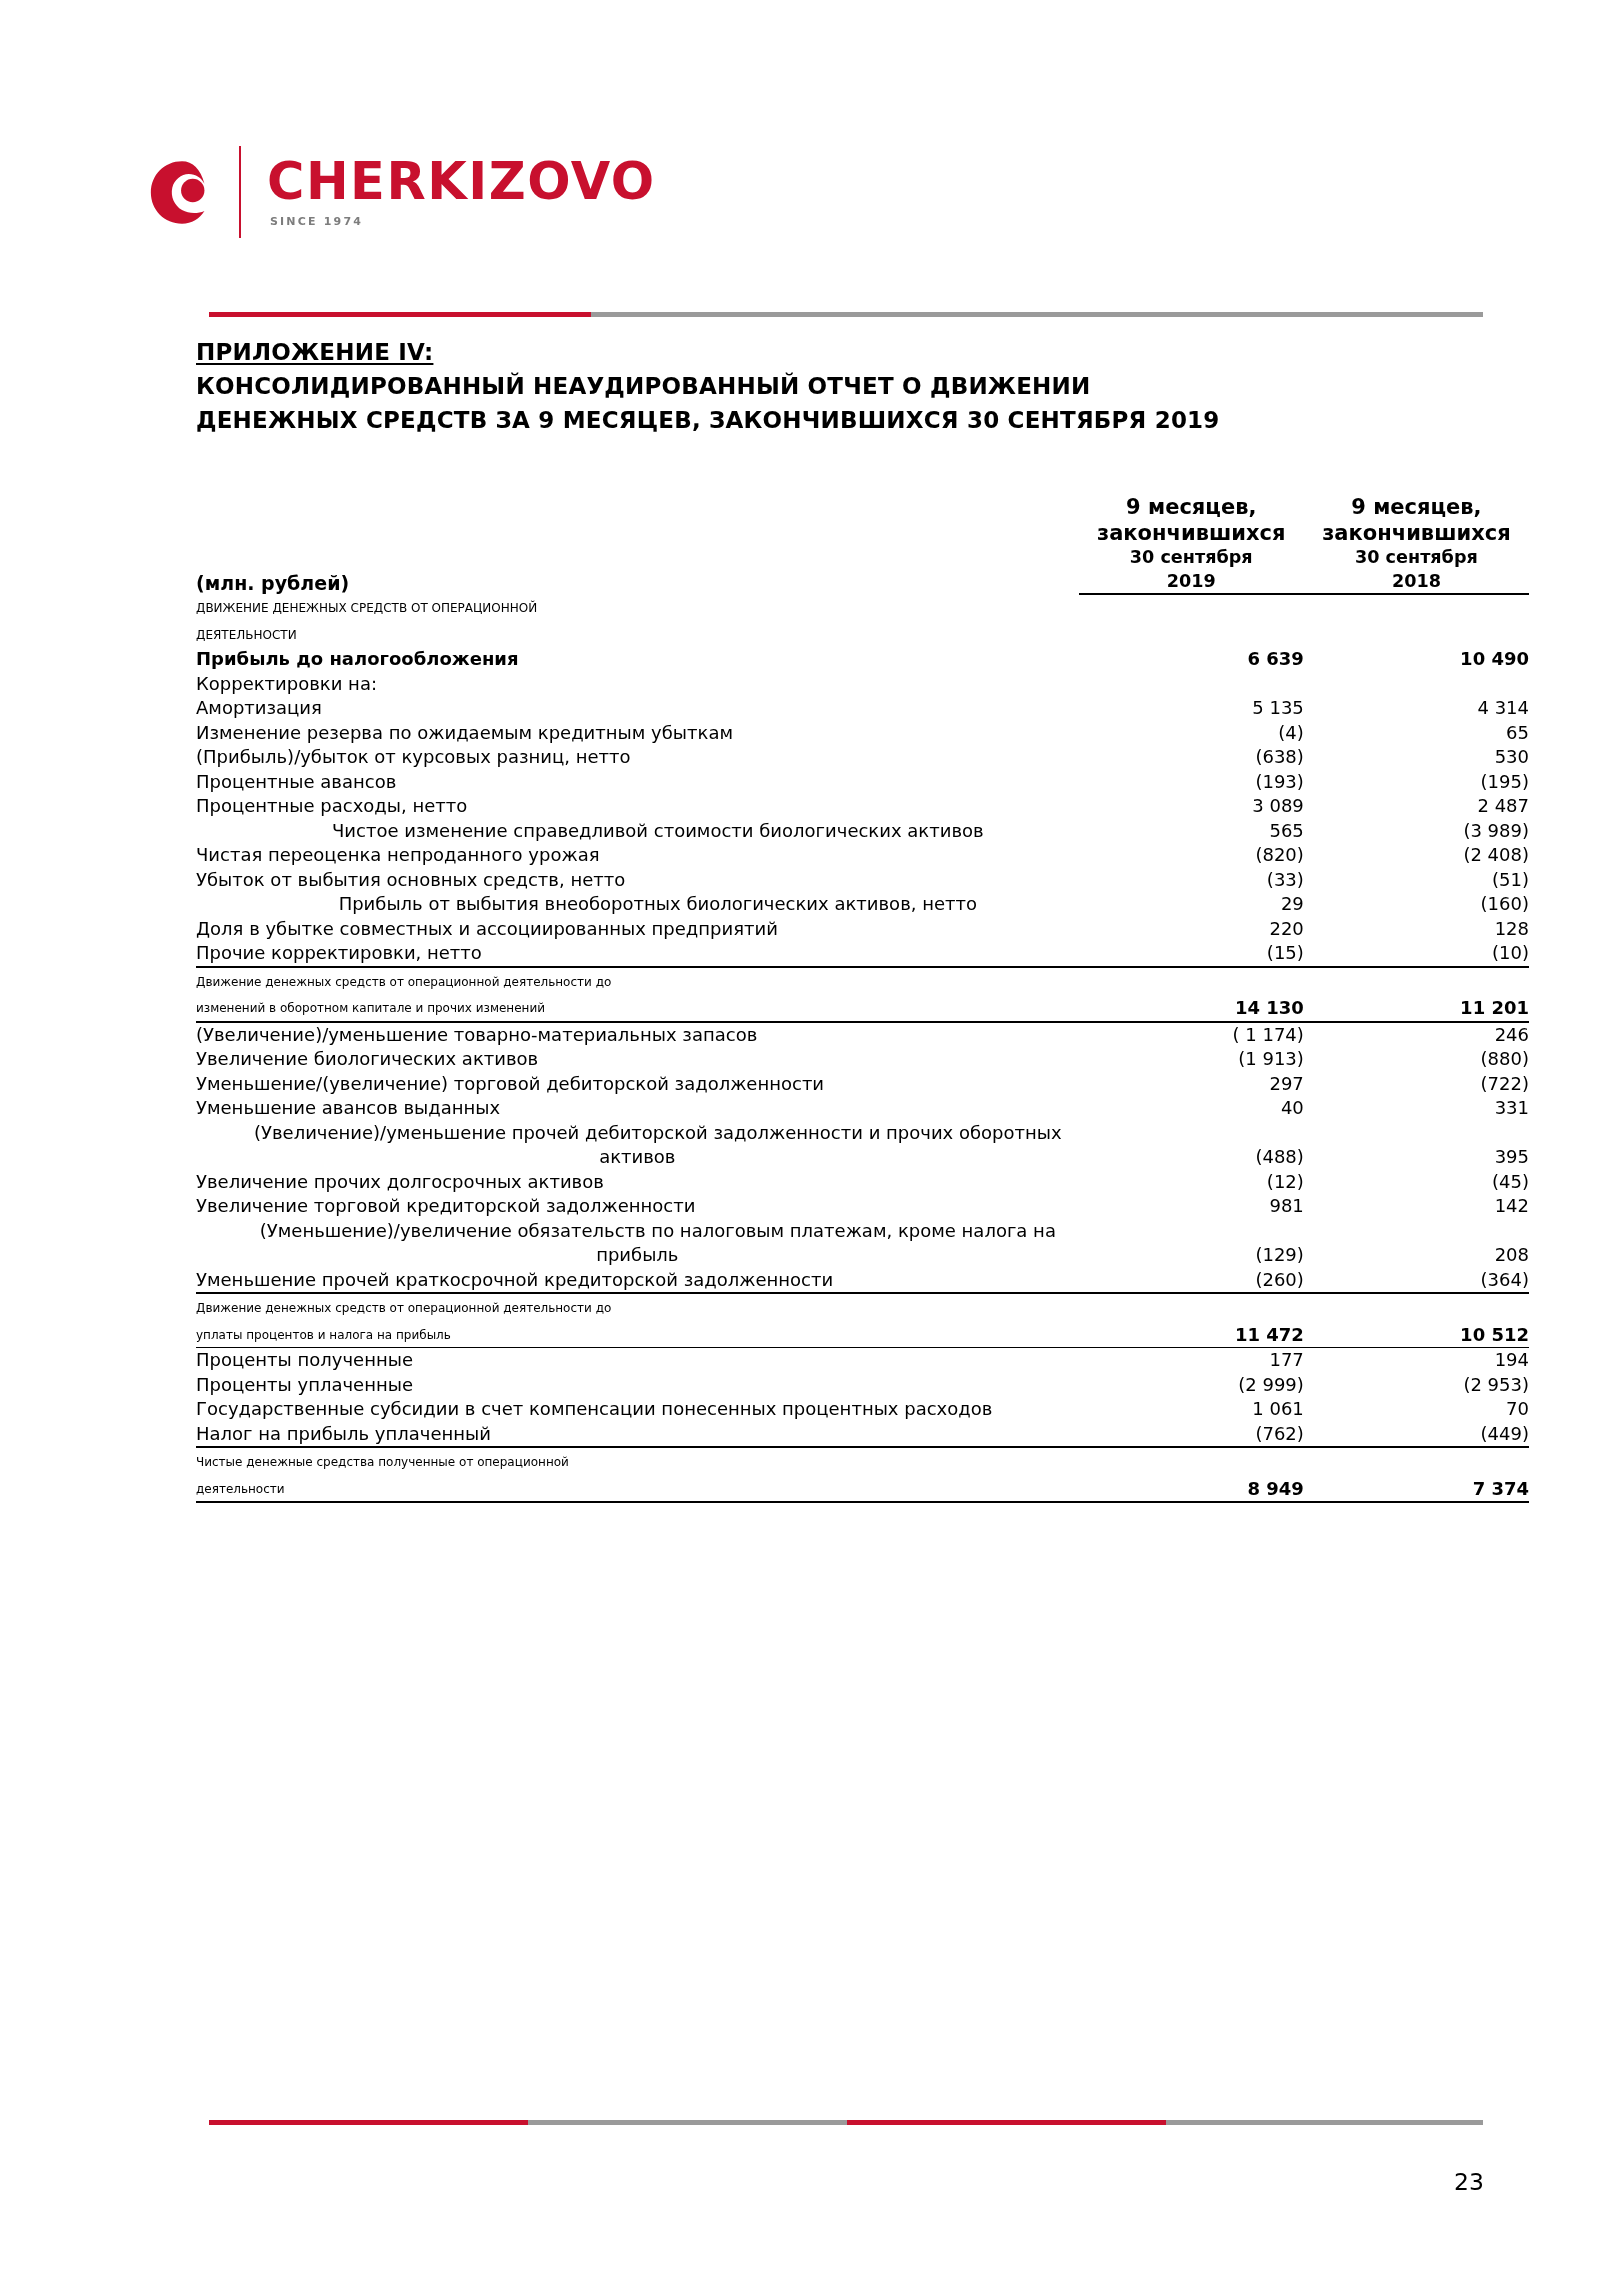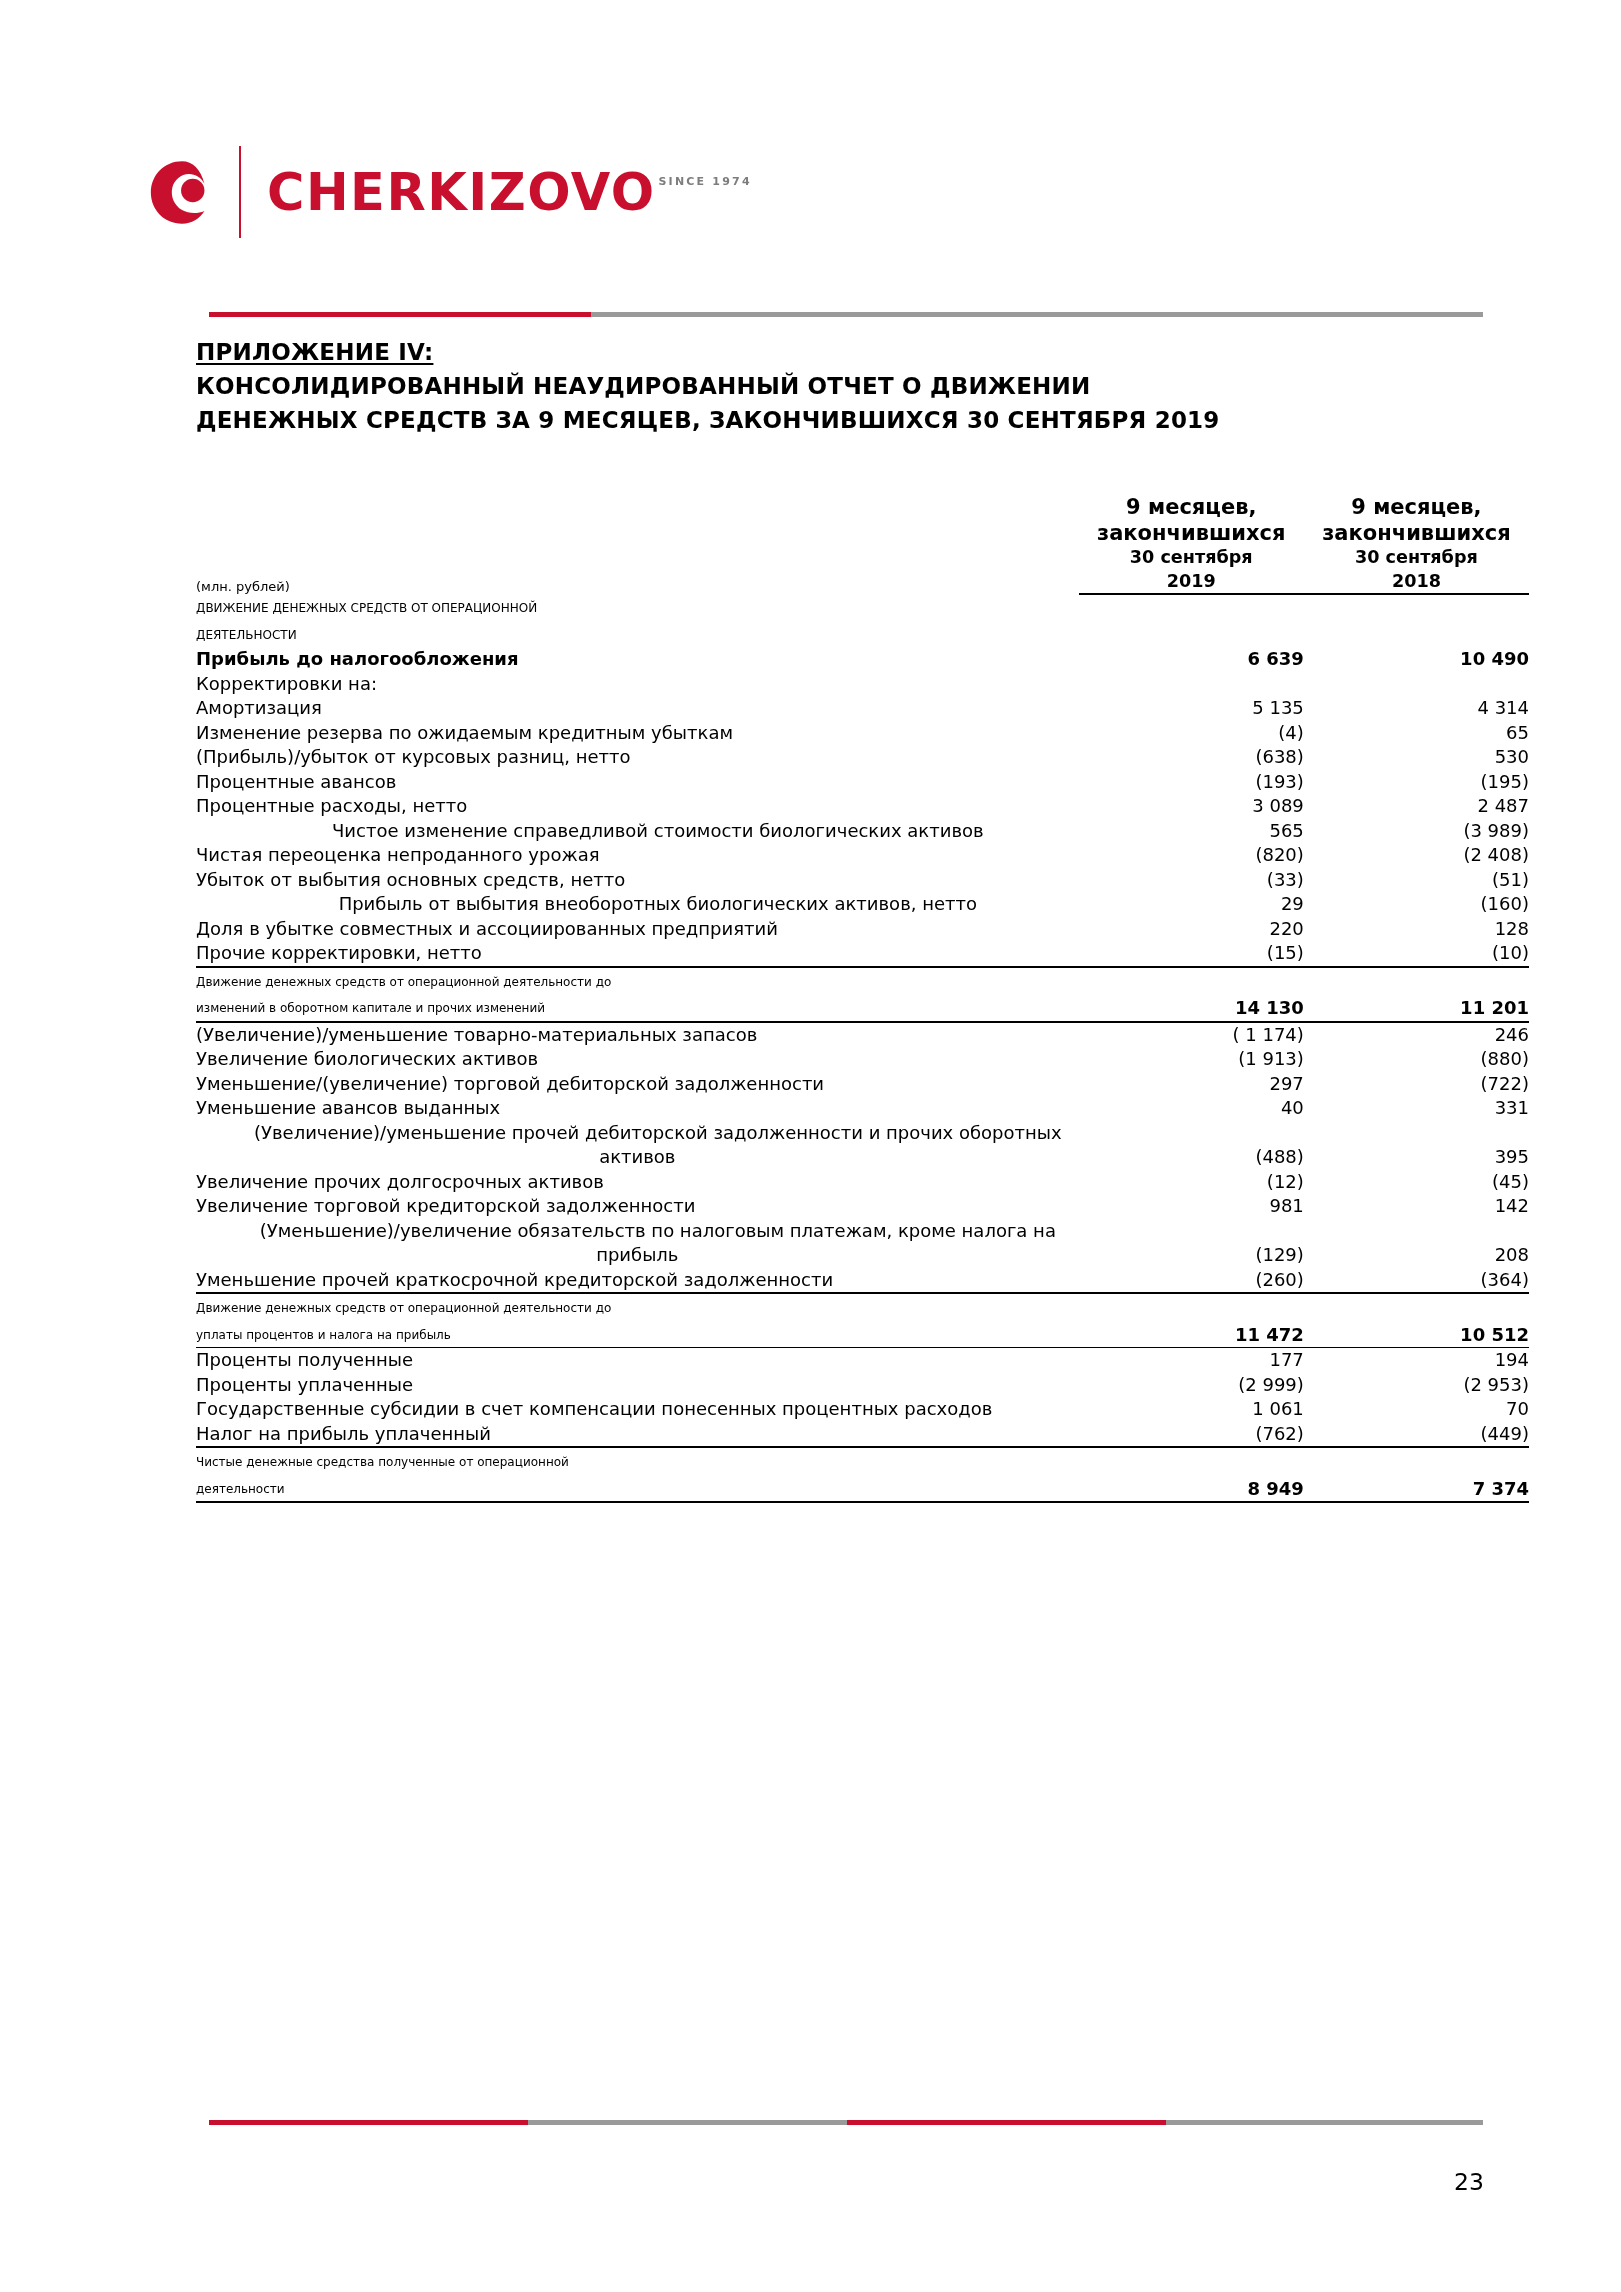--- a/index.html
+++ b/index.html
@@ -38,21 +38,21 @@
   }
   .logo-mark svg { display: block; }
   .logo-divider {
     width: 2.9px;
     height: 92px;
     background: #c8102e;
     margin: 0 25.5px 0 17.6px;
   }
   .logo-text-wrap {
     display: flex;
-    flex-direction: row;
+    flex-direction: column;
     justify-content: center;
   }
   .logo-word {
     font-family: "DejaVu Sans", "Liberation Sans", sans-serif;
     font-weight: bold;
     font-size: 51px;
     letter-spacing: 1.5px;
     color: #c8102e;
     line-height: 1;
   }
@@ -111,22 +111,22 @@
   }
   table.fin td, table.fin th {
     vertical-align: bottom;
     padding: 0;
   }
   .col-label { width: 882px; }
   .col-num { width: 225px; }
 
   
   .hdr-units {
-    font-weight: normal;
-    font-size: 13px;
+    font-weight: bold;
+    font-size: 19px;
     padding: 13.7px 0 9.8px 9.8px;
     vertical-align: top;
   }
   .hdr-period {
     font-weight: bold;
     font-size: 21px;
     text-align: center;
     line-height: 25.5px;
     padding: 11.8px 9.8px 3.9px 9.8px;
     vertical-align: top;

